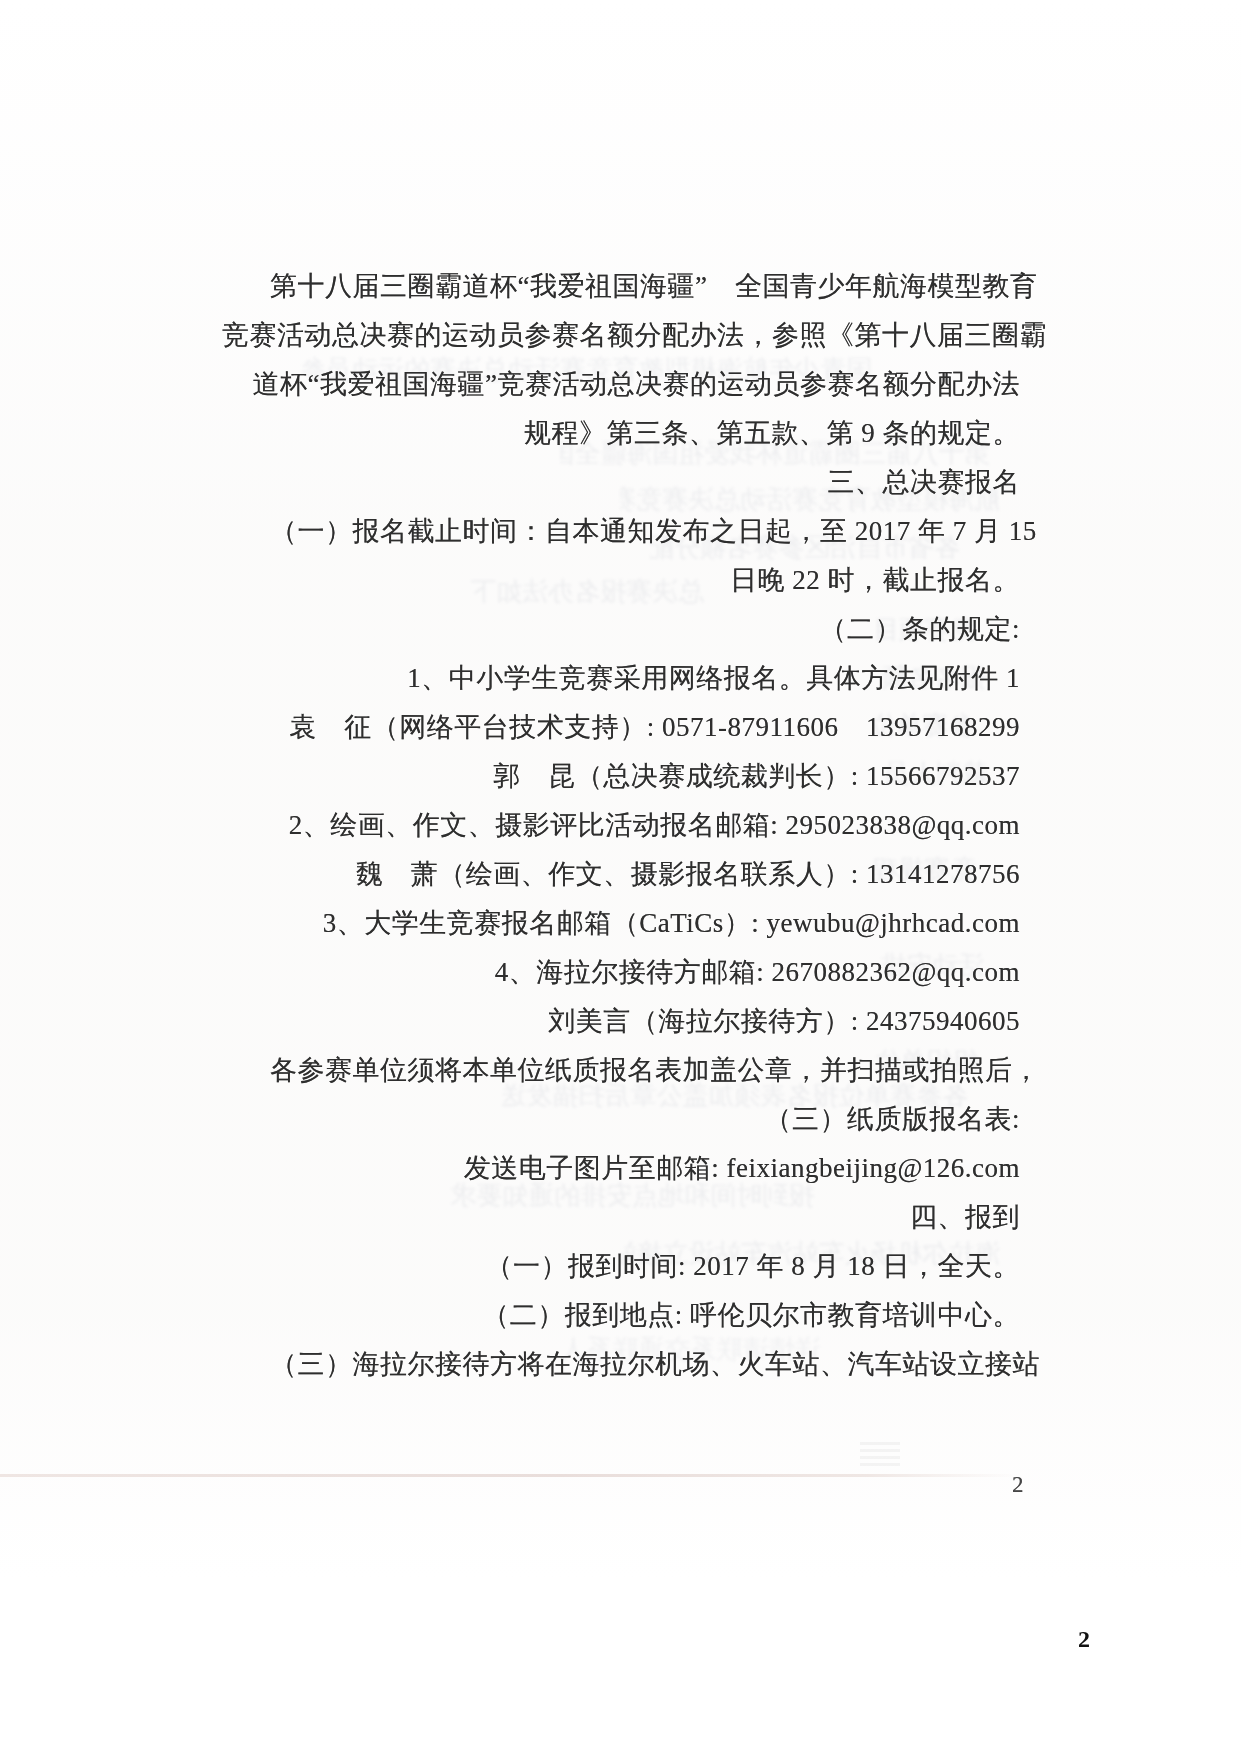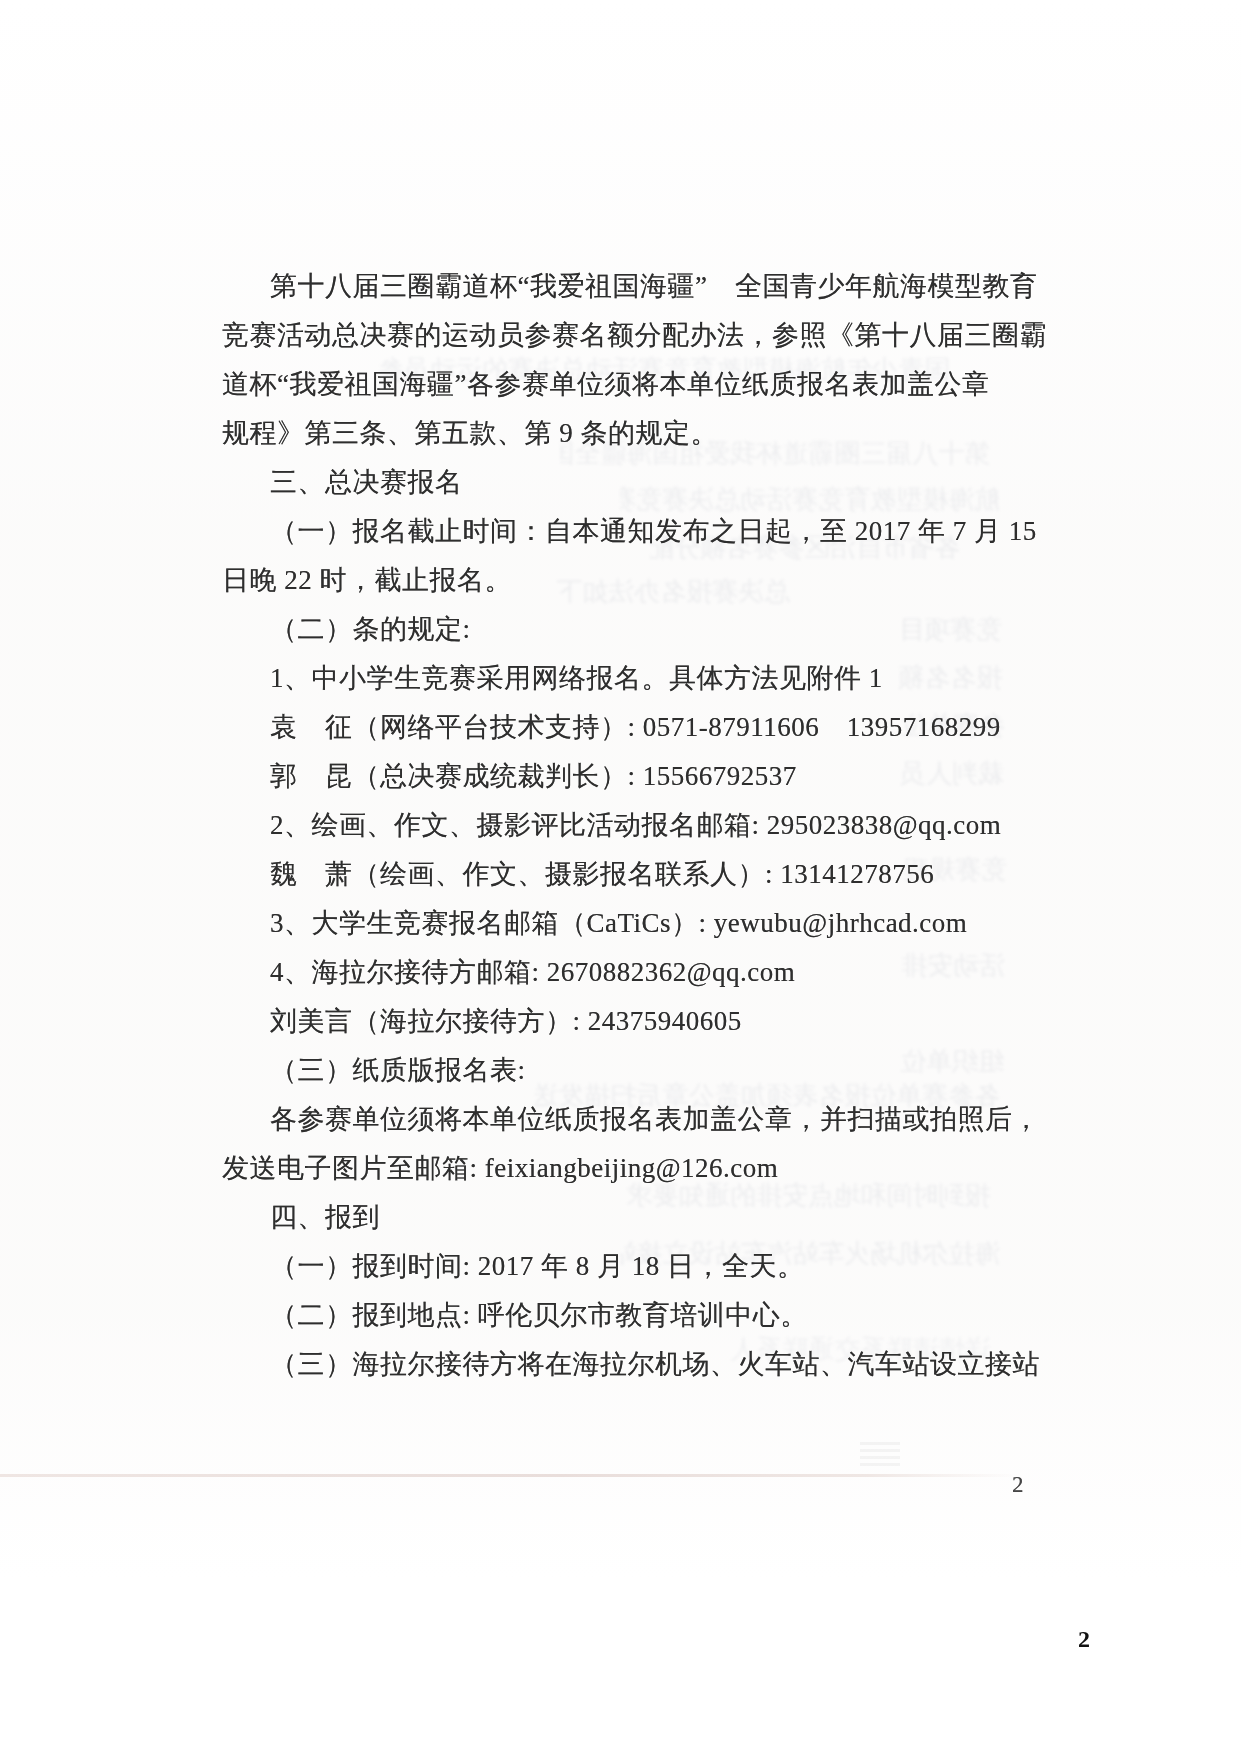--- a/index.html
+++ b/index.html
@@ -7,20 +7,21 @@
     width:1241px;height:1754px;
     background:#ffffff;
     position:relative;
     font-family:"Liberation Serif","DejaVu Serif",serif;
     overflow:hidden;
   }
   .scan{
     position:absolute;left:0;top:0;width:1241px;height:1754px;
     background:
       linear-gradient(180deg, rgba(250,250,249,0) 0%, rgba(248,247,246,0.5) 30%, rgba(248,247,246,0.5) 75%, rgba(250,250,249,0) 90%);
+    text-align: right;
   }
   
   .content{
     position:absolute;left:222px;top:262px;width:798px;
   }
   .line{
     height:49px;line-height:49px;
     font-size:27px;
     color:#2e2e2e;
     letter-spacing:0.5px;
@@ -102,36 +103,36 @@
       <div class="ghost">组织单位</div>
       <div class="ghost">各参赛单位报名表须加盖公章后扫描发送</div>
       <div class="ghost">报到时间和地点安排的通知要求</div>
       <div class="ghost">海拉尔机场火车站汽车站设立接站处</div>
       <div class="ghost">详情请联系交通联系人</div>
     </div>
 
   <div class="content" id="content">
       <div class="line indent">第十八届三圈霸道杯“我爱祖国海疆”　全国青少年航海模型教育</div>
       <div class="line">竞赛活动总决赛的运动员参赛名额分配办法，参照《第十八届三圈霸</div>
-      <div class="line">道杯“我爱祖国海疆”各参赛单位须将本单位纸质报名表加盖公章</div>
+      <div class="line">道杯“我爱祖国海疆”竞赛活动总决赛的运动员参赛名额分配办法</div>
       <div class="line">规程》第三条、第五款、第 9 条的规定。</div>
       <div class="line indent">三、总决赛报名</div>
       <div class="line indent">（一）报名截止时间：自本通知发布之日起，至 2017 年 7 月 15</div>
       <div class="line">日晚 22 时，截止报名。</div>
       <div class="line indent">（二）条的规定:</div>
       <div class="line indent">1、中小学生竞赛采用网络报名。具体方法见附件 1</div>
       <div class="line indent">袁　征（网络平台技术支持）: 0571-87911606　13957168299</div>
       <div class="line indent">郭　昆（总决赛成统裁判长）: 15566792537</div>
       <div class="line indent">2、绘画、作文、摄影评比活动报名邮箱: 295023838@qq.com</div>
       <div class="line indent">魏　萧（绘画、作文、摄影报名联系人）: 13141278756</div>
       <div class="line indent">3、大学生竞赛报名邮箱（CaTiCs）: yewubu@jhrhcad.com</div>
       <div class="line indent">4、海拉尔接待方邮箱: 2670882362@qq.com</div>
       <div class="line indent">刘美言（海拉尔接待方）: 24375940605</div>
+      <div class="line indent">各参赛单位须将本单位纸质报名表加盖公章，并扫描或拍照后，</div>
       <div class="line indent">（三）纸质版报名表:</div>
-      <div class="line indent">各参赛单位须将本单位纸质报名表加盖公章，并扫描或拍照后，</div>
       <div class="line">发送电子图片至邮箱: feixiangbeijing@126.com</div>
       <div class="line indent">四、报到</div>
       <div class="line indent">（一）报到时间: 2017 年 8 月 18 日，全天。</div>
       <div class="line indent">（二）报到地点: 呼伦贝尔市教育培训中心。</div>
       <div class="line indent">（三）海拉尔接待方将在海拉尔机场、火车站、汽车站设立接站</div>
     </div>
 
   <div class="smudge"></div>
 
   <div class="scan-line"></div>

